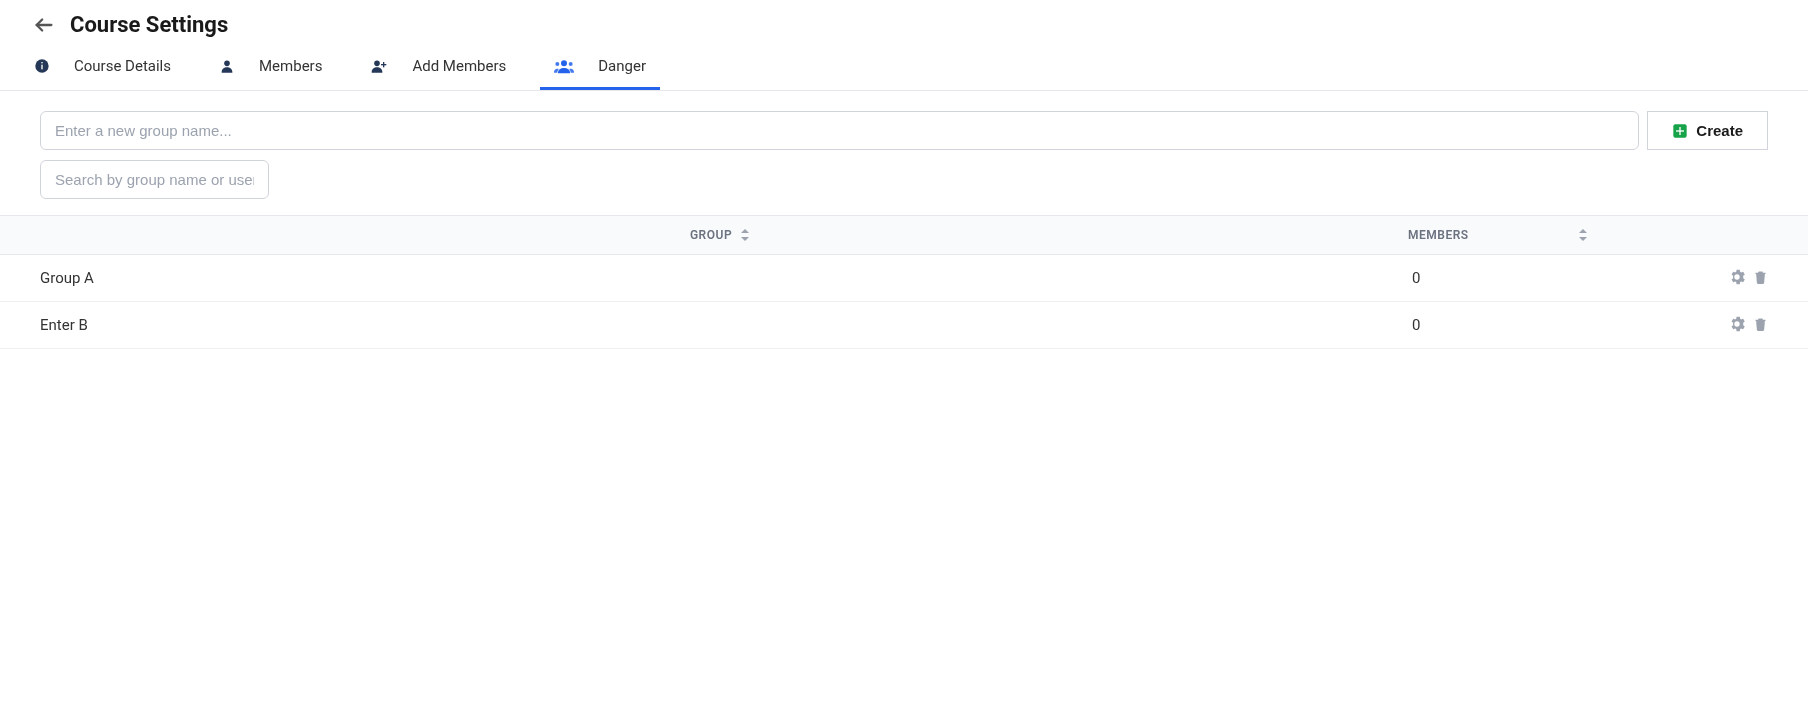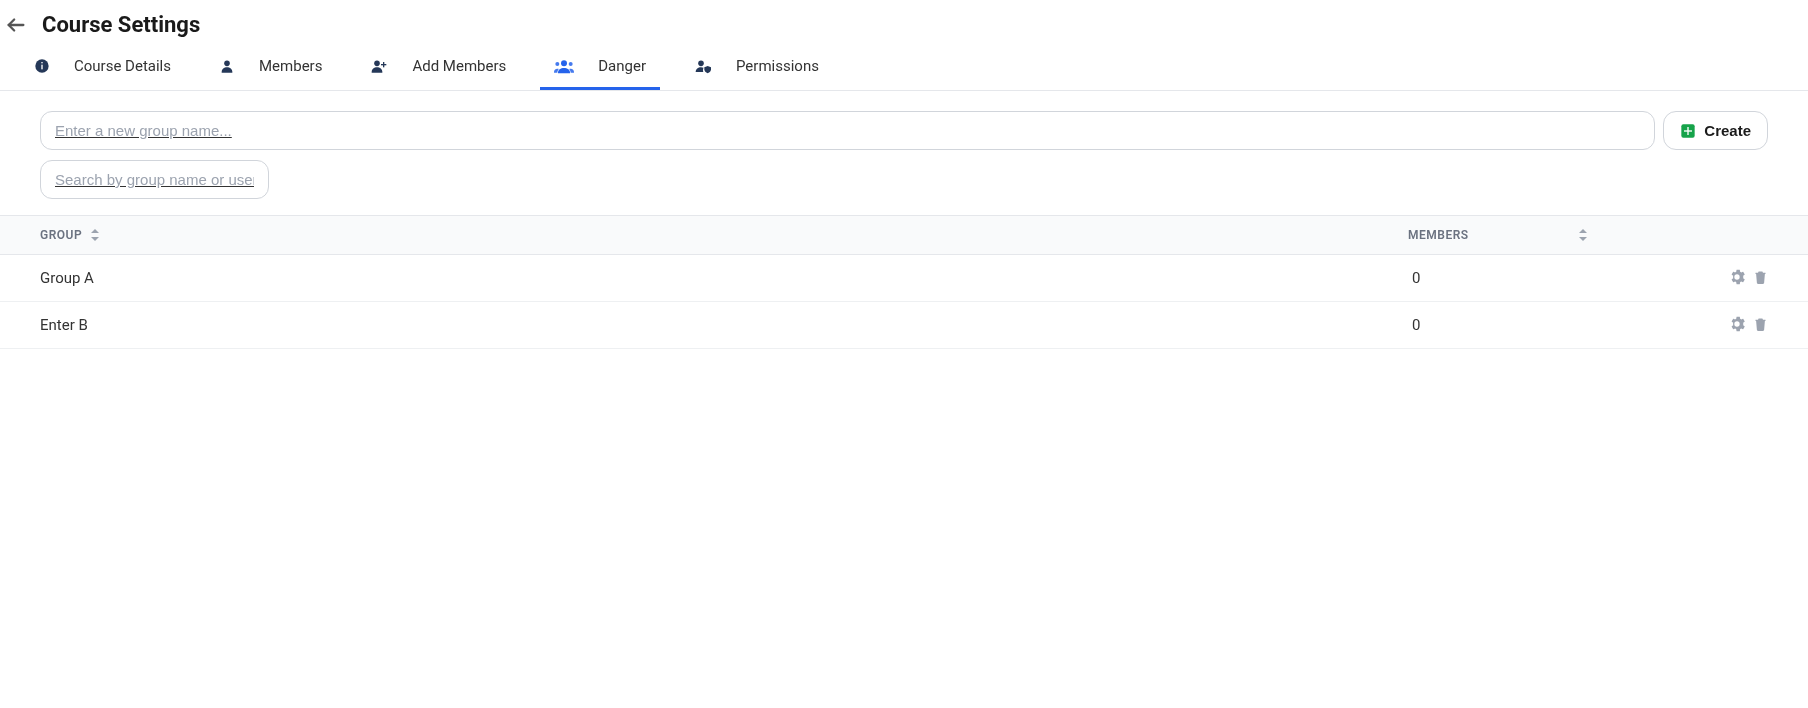--- a/index.html
+++ b/index.html
@@ -9,21 +9,21 @@
     }
     body {
       font-family: -apple-system, BlinkMacSystemFont, "Segoe UI", Roboto, Helvetica, Arial, sans-serif;
       background: #fff;
       color: #222;
       width: 1808px;
     }
     .header {
       display: flex;
       align-items: center;
-      padding: 12px 20px 8px 4px;
+      padding: 12px 20px 8px 32px;
       gap: 14px;
     }
     .back-arrow {
       width: 24px;
       height: 24px;
       display: flex;
       align-items: center;
       justify-content: center;
       cursor: pointer;
       color: #555;
@@ -69,41 +69,40 @@
       padding: 20px 40px;
     }
     .create-row {
       display: flex;
       gap: 0;
       margin-bottom: 10px;
     }
     .input-text {
       flex: 1;
       border: 1px solid #d1d5db;
-      border-radius: 12px;
+      border-radius: 6px;
       padding: 10px 14px;
       font-size: 15px;
       color: #333;
       outline: none;
-      text-decoration: underline;
     }
     .input-text::placeholder {
       color: #9ca3af;
     }
     .create-input {
       margin-right: 8px;
     }
     .create-btn {
       display: flex;
       align-items: center;
       gap: 8px;
       border: 1px solid #d1d5db;
       background: #fff;
-      border-radius: 13px;
-      padding: 8px 16px;
+      border-radius: 0;
+      padding: 8px 24px;
       font-size: 15px;
       font-weight: 700;
       cursor: pointer;
       color: #1a1a1a;
     }
     .create-icon {
       color: #16a34a;
       display: flex;
       align-items: center;
     }
@@ -140,21 +139,21 @@
     .col-actions {
       width: 160px;
     }
     .sort-icon {
       color: #9ca3af;
       display: inline-flex;
       flex-direction: column;
       line-height: 0;
     }
     .thead .col-group {
-      justify-content: flex-start;
+      justify-content: center;
       padding-right: 8px;
     }
     .thead .col-members {
       justify-content: space-between;
       padding-right: 20px;
     }
     .tbody .row {
       display: flex;
       padding: 14px 40px;
       border-bottom: 1px solid #eef0f2;
@@ -234,30 +233,20 @@
           <path d="M6 22c0-4.5 4-7 9-7s9 2.5 9 7v1H6v-1z"></path>
           <circle cx="5" cy="9" r="3" opacity="0.85"></circle>
           <path d="M0 21c0-3 2-5 5-5 .8 0 1.5.1 2.2.4C6 17.8 5 19.7 5 22H0v-1z" opacity="0.85"></path>
           <circle cx="25" cy="9" r="3" opacity="0.85"></circle>
           <path d="M30 21c0-3-2-5-5-5-.8 0-1.5.1-2.2.4 1.2 1.4 2.2 3.3 2.2 5.6h5v-1z" opacity="0.85"></path>
         </svg>
     </span>
     <span class="tab-label">Danger</span>
   </div>
 
-  <div class="tab">
-    <span class="tab-icon">
-      <svg width="18" height="16" viewBox="0 0 26 24" fill="currentColor">
-          <circle cx="10" cy="8" r="4.2"></circle>
-          <path d="M2 21c0-4.4 3.6-7 8-7 1.4 0 2.7.3 3.9.8-.5 1-.9 2.2-.9 3.7 0 1 .2 1.9.5 2.5H2v-1z"></path>
-          <path d="M20 12l5 2v3c0 3-2 5-5 6-3-1-5-3-5-6v-3l5-2z"></path>
-        </svg>
-    </span>
-    <span class="tab-label">Permissions</span>
-  </div>
 
 
 </div>
 
 <div class="content">
 
   <div class="create-row">
     <input type="text" class="input-text create-input" placeholder="Enter a new group name..." style="">
     <button class="create-btn">
       <span class="create-icon">

